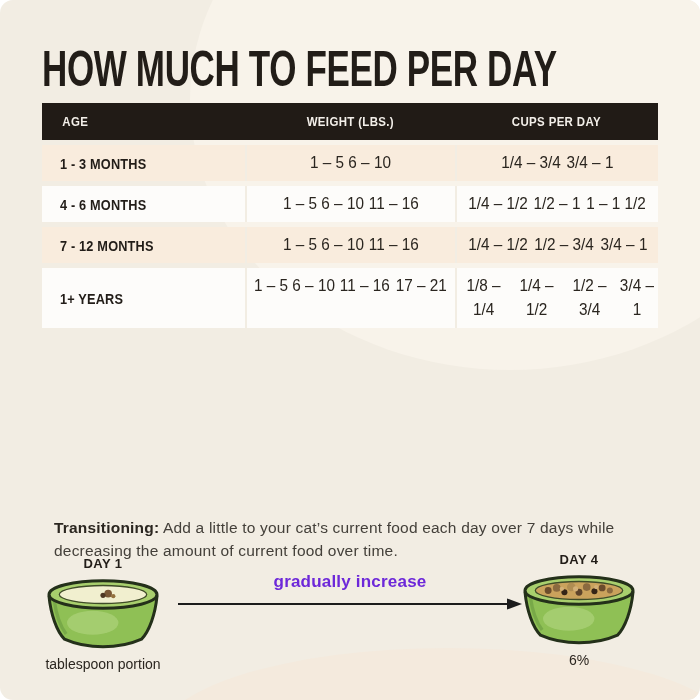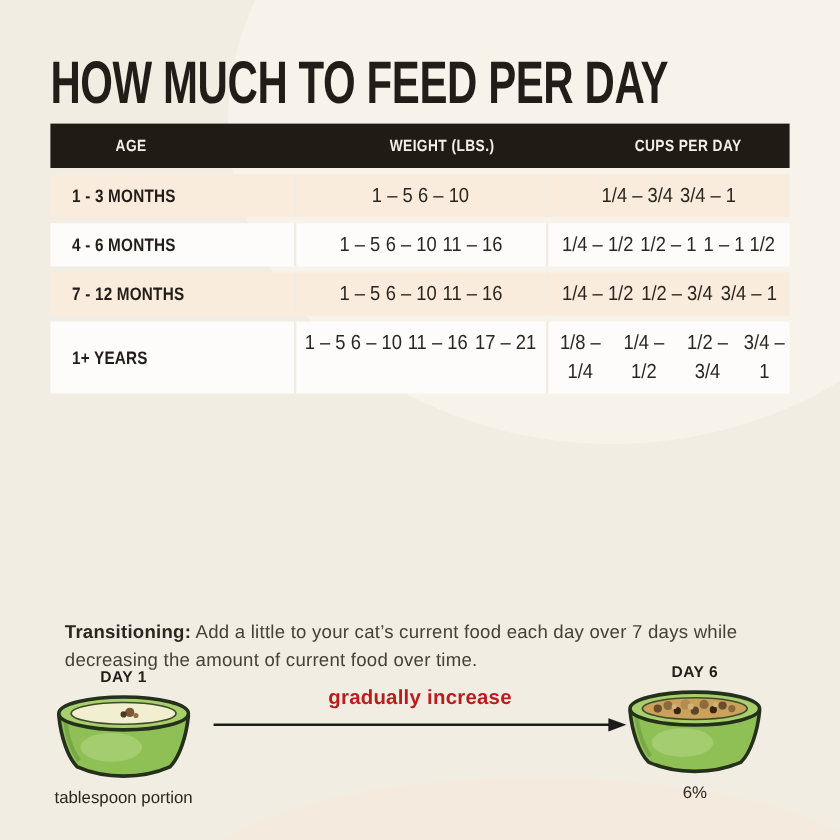--- a/index.html
+++ b/index.html
@@ -1,20 +1,21 @@
 <!DOCTYPE html>
 <html><head>
 <meta charset="utf-8">
 <style>
   html,body{margin:0;padding:0;}
   .page{
     position:relative;width:700px;height:700px;overflow:hidden;
     background:#f2ede3;
     font-family:"Liberation Sans", sans-serif;
     color:#221d18;
+    border-radius:13px;
   }
   .bg-highlight{
     position:absolute;right:-130px;top:-170px;width:640px;height:540px;
     border-radius:50%;background:#f8f3ea;z-index:0;
   }
   .bg-blob{
     position:absolute;left:158px;top:648px;width:580px;height:180px;
     border-radius:50%;background:#f4eadd;z-index:0;
   }
   .content{position:relative;z-index:1;}
@@ -22,21 +23,21 @@
   .title{
     position:absolute;left:42px;top:40px;margin:0;
     font-size:50px;font-weight:bold;letter-spacing:-0.5px;white-space:nowrap;
   }
   .title-inner{display:inline-block;transform:scaleX(.7);transform-origin:left center;}
   
   .feed-table{position:absolute;left:42px;top:103px;width:616px;}
   .thead{
     display:flex;align-items:center;height:37px;background:#211b16;
   }
-  .th{color:#f3efe9;font-weight:bold;font-size:13.5px;letter-spacing:.4px;margin-left:34px;}
+  .th{color:#f3efe9;font-weight:bold;font-size:13.5px;letter-spacing:.4px;}
   .col1{width:33%;box-sizing:border-box;padding-left:18px;text-align:left;}
   .col2{width:34%;box-sizing:border-box;text-align:center;}
   .col3{width:33%;box-sizing:border-box;text-align:center;}
   .trow{display:flex;margin-top:5px;}
   .trow.alt{background:#f9ecdd;}
   .trow.plain{background:#fdfcfa;}
   .cell{box-sizing:border-box;padding:6px 0;}
   .cell.age{
     width:33%;display:flex;align-items:center;padding-left:18px;
     font-weight:bold;font-size:15px;letter-spacing:.2px;
@@ -59,21 +60,21 @@
   .transition-note b{color:#2b2620;}
   
   .diagram{position:absolute;left:0;top:556px;width:676px;height:140px;}
   .day-group{position:absolute;top:0;width:150px;text-align:center;}
   .day-group.left{left:28px;}
   .day-group.right{right:22px;top:-4px;}
   .day-title{font-size:13px;font-weight:bold;letter-spacing:.4px;}
   .day-caption{font-size:14px;color:#2b2620;margin-top:4px;}
   .bowl{display:block;margin:2px auto 0;}
   .mid{position:absolute;left:177px;top:16px;width:346px;text-align:center;}
-  .mid-text{font-size:17px;font-weight:bold;color:#b91c1c;letter-spacing:.2px;}
+  .mid-text{font-size:17px;font-weight:bold;color:#6d28d9;letter-spacing:.2px;}
   .arrow{display:block;margin:5px 0 4px;}
 </style>
 </head>
 <body>
 
 <div class="page">
   <div class="bg-highlight"></div>
   <div class="bg-blob"></div>
 
   <div class="content">
@@ -170,21 +171,21 @@
 
       <div class="mid">
         <div class="mid-text">gradually increase</div>
         <svg class="arrow" width="346" height="14" viewBox="0 0 346 14">
           <line x1="1" y1="7" x2="331" y2="7" stroke="#1c1c1c" stroke-width="2"></line>
           <path d="M330,1.5 L345,7 L330,12.5 Z" fill="#1c1c1c"></path>
         </svg>
       </div>
 
       <div class="day-group right">
-        <div class="day-title">DAY 6</div>
+        <div class="day-title">DAY 4</div>
         <svg class="bowl" width="120" height="79" viewBox="0 0 140 92">
           <path d="M7,27 C9,48 16,68 25,77 C52,89 88,89 115,77 C124,68 131,48 133,27 Z" fill="#8fc055" stroke="#24301a" stroke-width="3.5" stroke-linejoin="round"></path>
           <ellipse cx="58" cy="58" rx="30" ry="14" fill="#b9d98a" opacity="0.5"></ellipse>
           <path d="M13,31 C15,46 20,62 27,71" stroke="#5e8f3a" stroke-width="4" fill="none" opacity=".45"></path>
           <ellipse cx="70" cy="25" rx="63" ry="16" fill="#a8cf6d" stroke="#24301a" stroke-width="3.5"></ellipse>
           <ellipse cx="70" cy="25" rx="51" ry="10.5" fill="#caa25c" stroke="#3f4b28" stroke-width="1.5"></ellipse>
           <circle cx="34" cy="25" r="4" fill="#6b4c2c"></circle>
           <circle cx="44" cy="22" r="4.5" fill="#8a6a3f"></circle>
           <circle cx="53" cy="27" r="3.5" fill="#342417"></circle>
           <circle cx="61" cy="21" r="5" fill="#b08d52"></circle>

